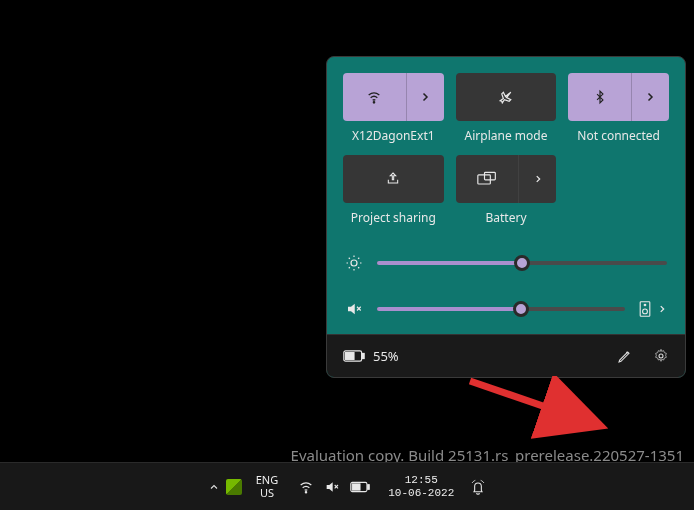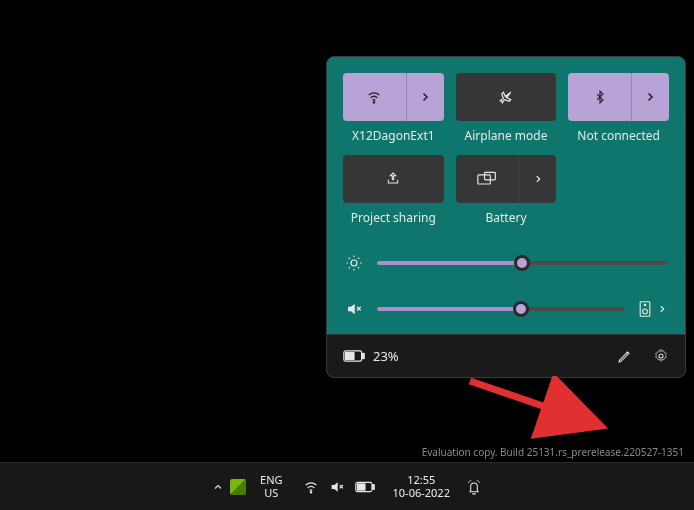--- a/index.html
+++ b/index.html
@@ -34,28 +34,28 @@
 .panel-footer { display: flex; align-items: center; justify-content: space-between; padding: 12px 16px; border-top: 1px solid #333; background: #1a1a1a; }
 .footer-left { display: flex; align-items: center; gap: 8px; }
 .footer-right { display: flex; align-items: center; gap: 20px; }
 .pct { color: #e8e8e8; font-size: 13px; }
 .icon-btn { color: #ddd; cursor: pointer; display: flex; }
 
 
 .arrow { position: absolute; left: 465px; top: 376px; pointer-events: none; }
 
 
-.watermark { position: absolute; right: 10px; top: 445px; color: #8a8a8a; font-size: 10px; }
+.watermark { position: absolute; right: 10px; top: 445px; color: #8a8a8a; font-size: 15px; text-decoration: underline; }
 
 
 .taskbar { position: absolute; left: 0; right: 0; bottom: 0; height: 48px; background: #181818; display: flex; align-items: center; justify-content: center; padding: 0 8px; gap: 6px; border-top: 1px solid #2a2a2a; }
 .tray-group { display: flex; align-items: center; gap: 8px; padding: 4px 6px; border-radius: 4px; }
 .tray-group.lang { flex-direction: column; gap: 0; line-height: 1.1; font-size: 11px; color: #eee; text-align: center; padding: 4px 8px; }
 .tray-group.icons { gap: 10px; }
-.tray-group.datetime { flex-direction: column; gap: 0; line-height: 1.15; font-size: 11px; color: #eee; text-align: right; padding: 2px 6px; }
+.tray-group.datetime { flex-direction: column; gap: 0; line-height: 1.15; font-size: 11px; color: #eee; text-align: right; padding: 2px 6px; font-family: Liberation Mono, monospace; }
 .chev-up { color: #ddd; }
 .nvidia { width: 16px; height: 16px; background: linear-gradient(135deg,#76b900 50%,#4a7a00 50%); border-radius: 2px; }
 
 svg { display: block; }
 .icon-dark { color: #222; }
 .icon-light { color: #e8e8e8; }
 </style>
 </head>
 <body>
 
@@ -197,21 +197,21 @@
 
   <div class="panel-footer">
     <div class="footer-left">
       <span class="icon-light">
         <svg width="22" height="12" viewBox="0 0 26 14" fill="none" stroke="currentColor" stroke-width="1.4">
             <rect x="1" y="1" width="21" height="12" rx="2"></rect>
             <rect x="23" y="4" width="2" height="6" fill="currentColor"></rect>
             <rect x="3" y="3" width="10" height="8" fill="currentColor"></rect>
           </svg>
       </span>
-      <span class="pct">23%</span>
+      <span class="pct">55%</span>
     </div>
     <div class="footer-right">
       <span class="icon-btn">
         <svg width="16" height="16" viewBox="0 0 24 24" fill="none" stroke="currentColor" stroke-width="1.6">
             <path d="M3 21l3-1 12-12-2-2L4 18l-1 3z"></path>
             <path d="M14 6l2 2"></path>
           </svg>
       </span>
       <span class="icon-btn">
         <svg width="16" height="16" viewBox="0 0 24 24" fill="none" stroke="currentColor" stroke-width="1.6">

